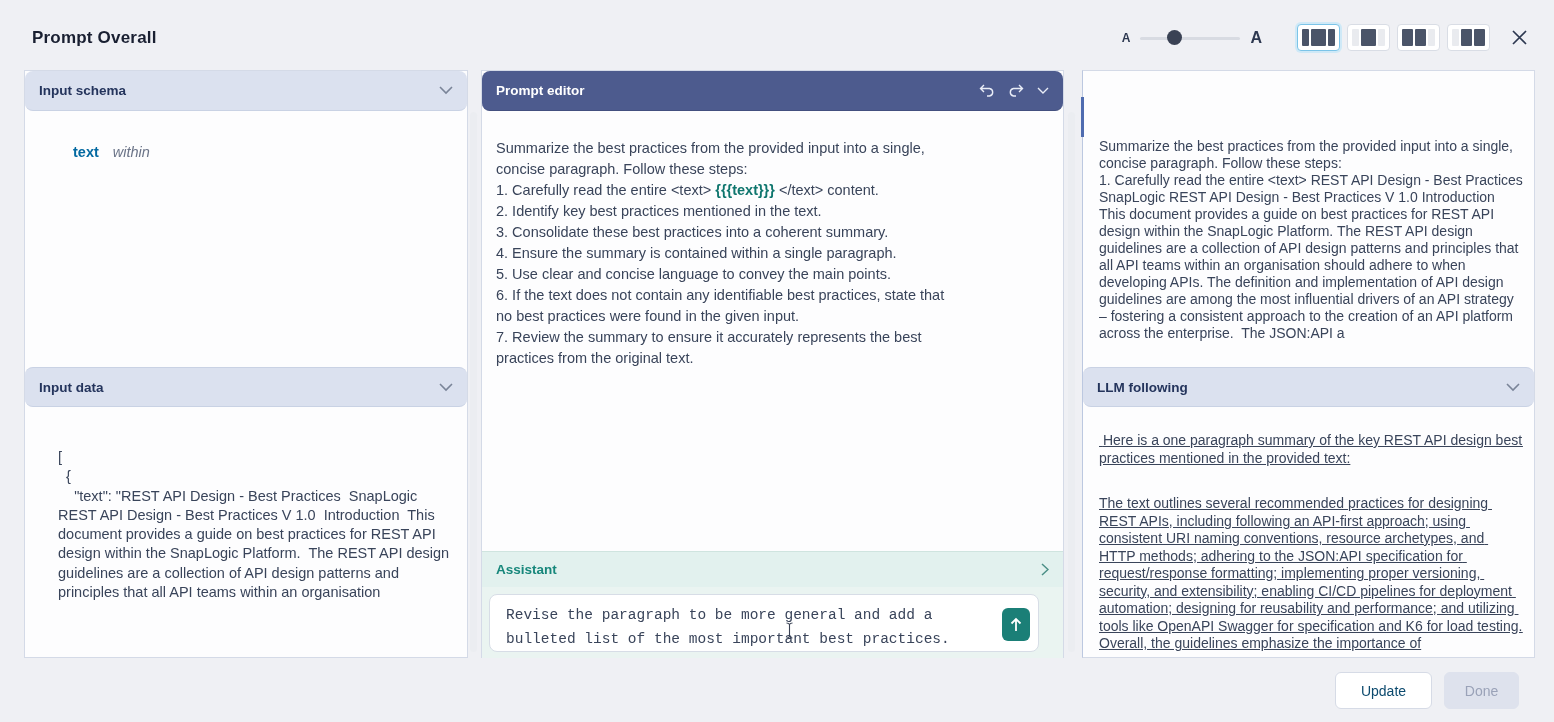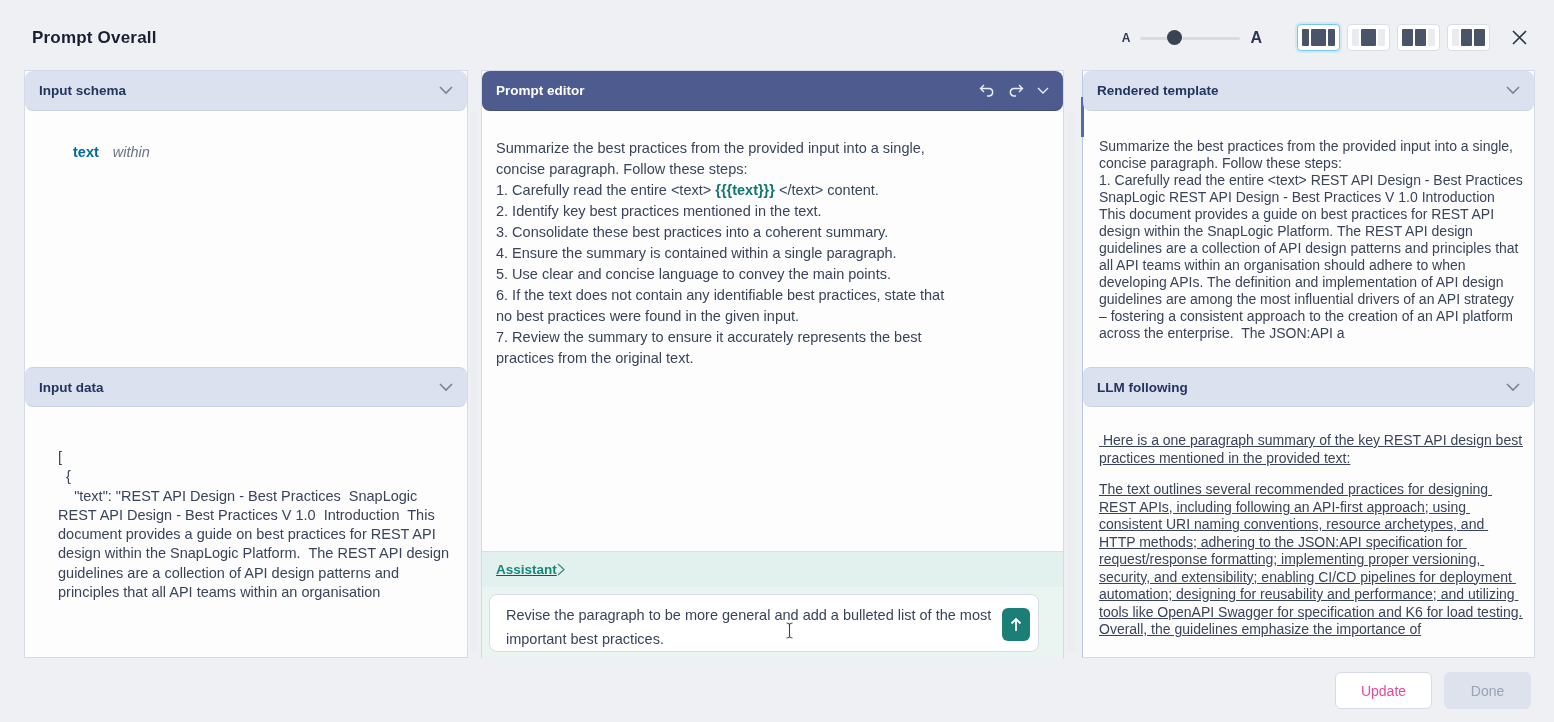--- a/index.html
+++ b/index.html
@@ -52,43 +52,43 @@
     font-size:14.5px; line-height:19.3px; white-space:pre-wrap; color:#39445a; }
   .pagination { position:absolute; left:0; right:0; bottom:22px; display:flex; justify-content:center; align-items:center; gap:17px; }
   .pag-label { font-size:14px; color:#333d52; }
   .pag-arrow { cursor:pointer; display:flex; align-items:center; }
 
   
   .prompt-text { position:absolute; left:14px; top:67px; width:458px;
     font-size:14.5px; line-height:21px; white-space:pre-wrap; color:#39445a; }
   .tpl-var { font-weight:bold; color:#0f766e; }
   .assistant-header { position:absolute; left:0; right:0; top:480px; height:36px; background:#e2f1ee;
-    border-top:1px solid #cfe4df; display:flex; align-items:center; justify-content:flex-start; padding:0 14px; cursor:pointer;text-decoration:underline; }
+    border-top:1px solid #cfe4df; display:flex; align-items:center; justify-content:space-between; padding:0 14px; cursor:pointer; }
   .assistant-title { font-size:13.5px; font-weight:bold; color:#17877b; }
   .assistant-area { position:absolute; left:0; right:0; top:516px; height:71px; background:#eaf4f1; }
   .assistant-box { position:absolute; left:7px; right:24px; top:7px; height:58px; background:#fff;
-    border:1px solid #d7dde6; border-radius:8px; }
+    border:1px solid #d7dde6; border-radius:8px;font-family:Liberation Mono, monospace; }
   .assistant-input { position:absolute; left:16px; top:8px; width:495px;
     font-size:14.5px; line-height:24px; color:#39445a; cursor:text; }
   .send-btn { position:absolute; right:8px; top:13px; width:28px; height:33px; border-radius:6px;
     background:#1b7f77; display:flex; align-items:center; justify-content:center; cursor:pointer; }
   .ibeam { position:absolute; left:295px; top:27px; }
 
   
   .rendered-text { position:absolute; left:16px; top:67px; width:424px; height:228px; overflow:hidden;
     font-size:14px; line-height:17px; white-space:pre-wrap; color:#39445a; }
   .llm-body { position:absolute; left:16px; top:361px; width:424px; height:225px; overflow:hidden; }
   .llm-p { font-size:14px; line-height:17.5px; white-space:pre-wrap; color:#39445a;text-decoration:underline; }
-  .llm-p + .llm-p { margin-top:14px; }
+  .llm-p + .llm-p { margin-top:28px; }
 
   
   .btn { position:absolute; top:672px; height:37px; border-radius:6px; font-size:14px;
     display:flex; align-items:center; justify-content:center; cursor:pointer; }
-  .btn-update { left:1335px; width:97px; background:#fff; border:1px solid #d6dbe6; color:#ec4899; }
-  .btn-done   { left:1444px; width:87px; background:#dee2ed; border:1px solid #dee2ed; color:#9aa2b8; }
+  .btn-update { left:1335px; width:97px; background:#fff; border:1px solid #d6dbe6; color:#0c4a6e; }
+  .btn-done   { left:1444px; width:75px; background:#dee2ed; border:1px solid #dee2ed; color:#9aa2b8; }
 </style>
 </head>
 <body>
 
 <div class="title">Prompt Overall</div>
 
 <div class="controls">
   <span class="a-small">A</span>
   <div class="slider">
     <div class="slider-track"></div>
@@ -195,26 +195,20 @@
         <svg width="14" height="16" viewBox="0 0 14 16">
             <path d="M7 14 V2 M2.5 6.5 L7 2 L11.5 6.5" stroke="#ffffff" stroke-width="1.8" fill="none"></path>
           </svg>
       </div>
     </div>
   </div>
 </div>
 
 <div class="col" id="col-right">
   <span class="blue-thumb"></span>
-  <div class="panel-header first" style="top:0">
-    <span class="ph-title">Rendered template</span>
-    <svg width="14" height="9" viewBox="0 0 14 9">
-        <path d="M1 1 L7 7 L13 1" stroke="#7a8498" stroke-width="1.6" fill="none"></path>
-      </svg>
-  </div>
   <div class="rendered-text">Summarize the best practices from the provided input into a single, concise paragraph. Follow these steps:
 1. Carefully read the entire &lt;text&gt; REST API Design - Best Practices  SnapLogic REST API Design - Best Practices V 1.0 Introduction  This document provides a guide on best practices for REST API design within the SnapLogic Platform. The REST API design guidelines are a collection of API design patterns and principles that all API teams within an organisation should adhere to when developing APIs. The definition and implementation of API design guidelines are among the most influential drivers of an API strategy – fostering a consistent approach to the creation of an API platform across the enterprise.  The JSON:API a</div>
 
   <div class="panel-header" style="top:296px">
     <span class="ph-title">LLM following</span>
     <svg width="14" height="9" viewBox="0 0 14 9">
         <path d="M1 1 L7 7 L13 1" stroke="#7a8498" stroke-width="1.6" fill="none"></path>
       </svg>
   </div>
   <div class="llm-body">

